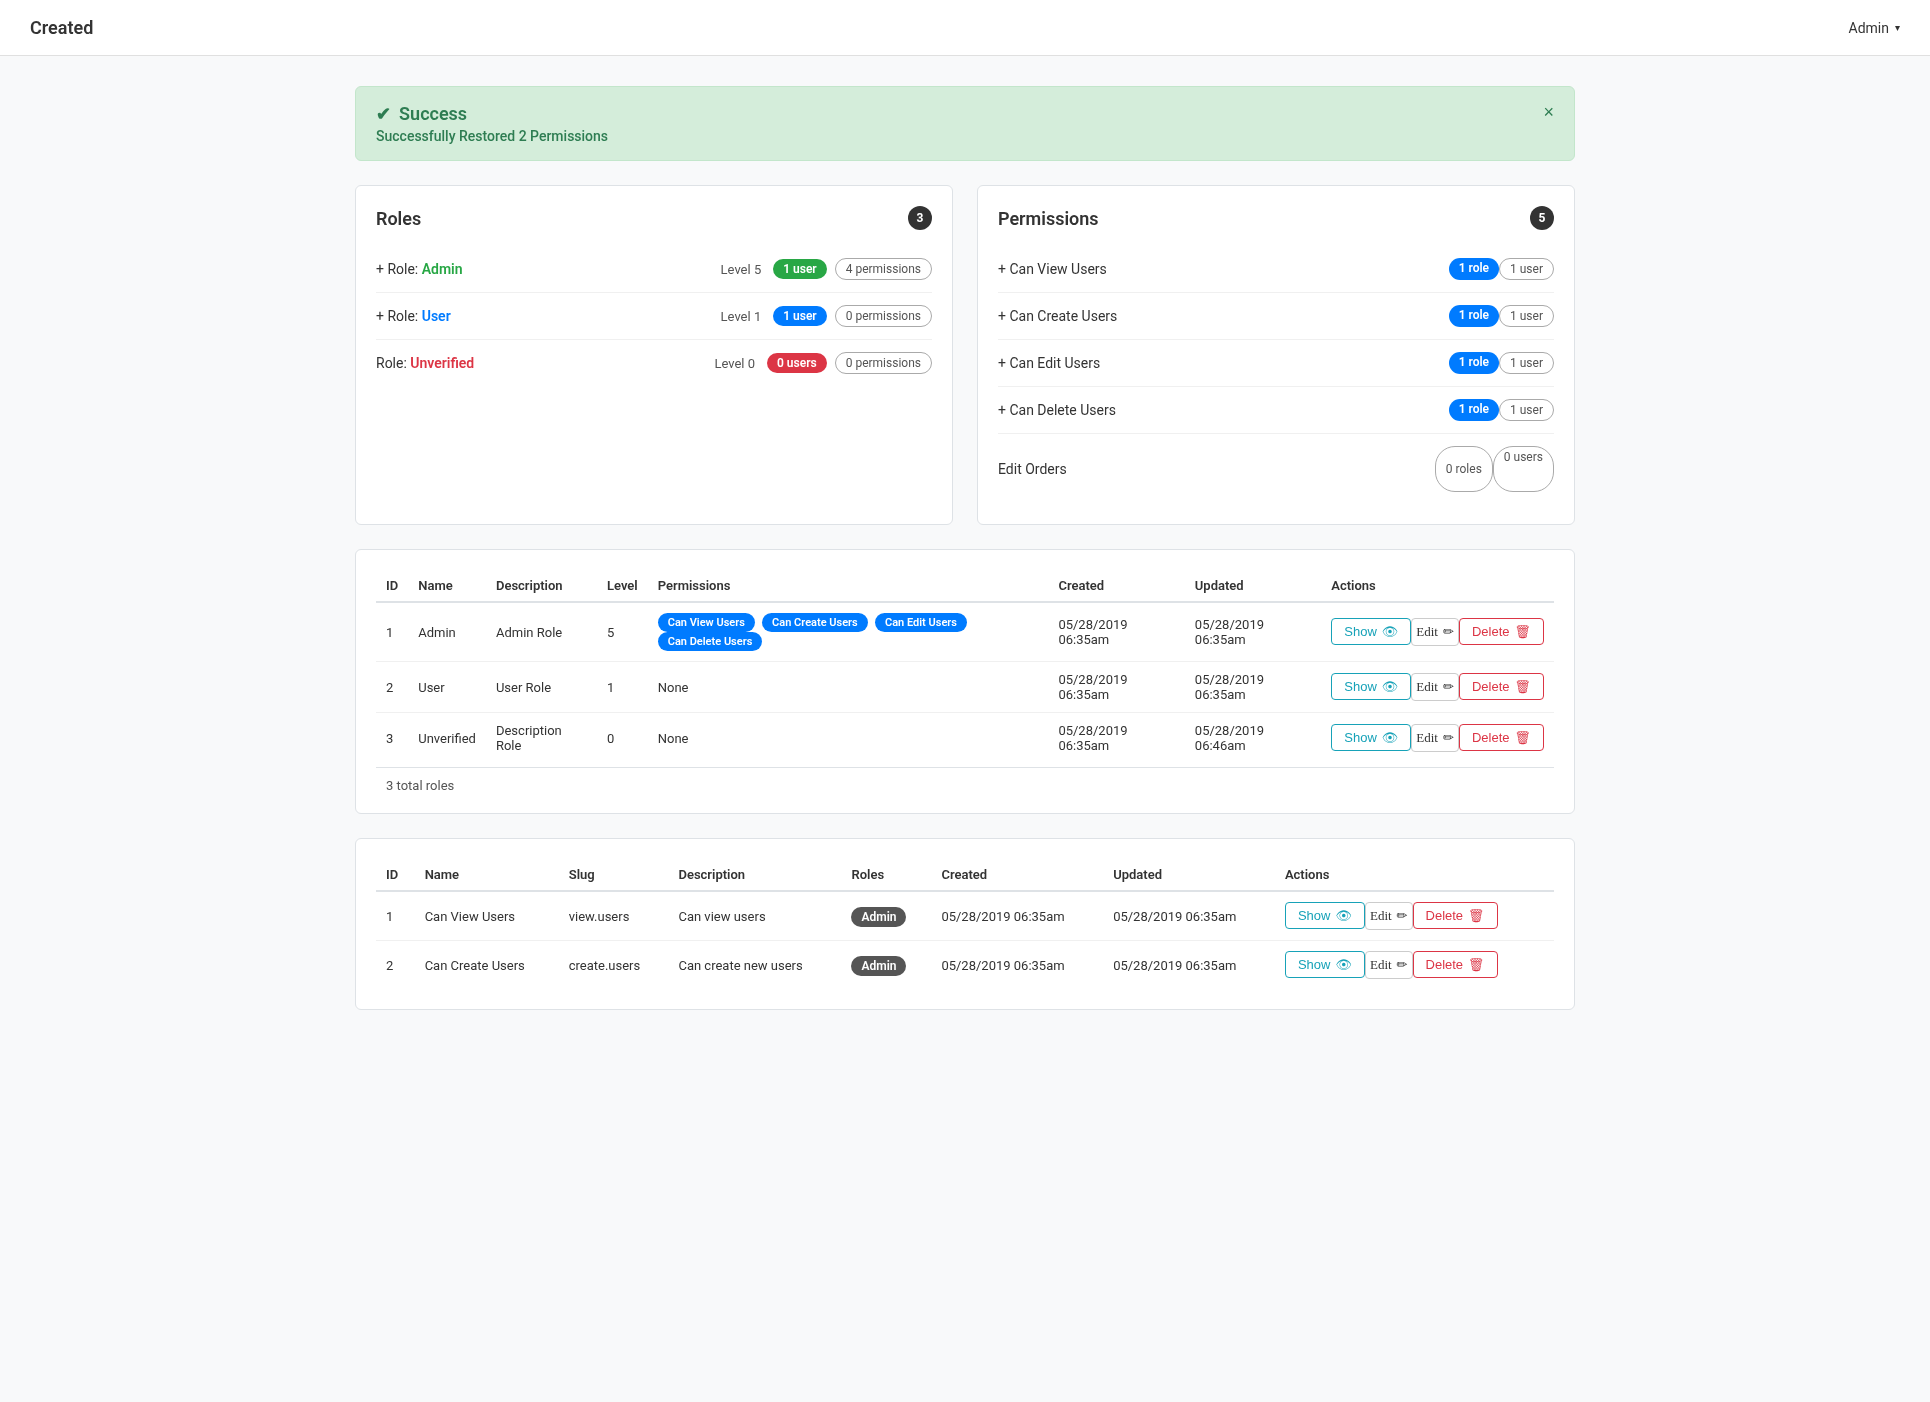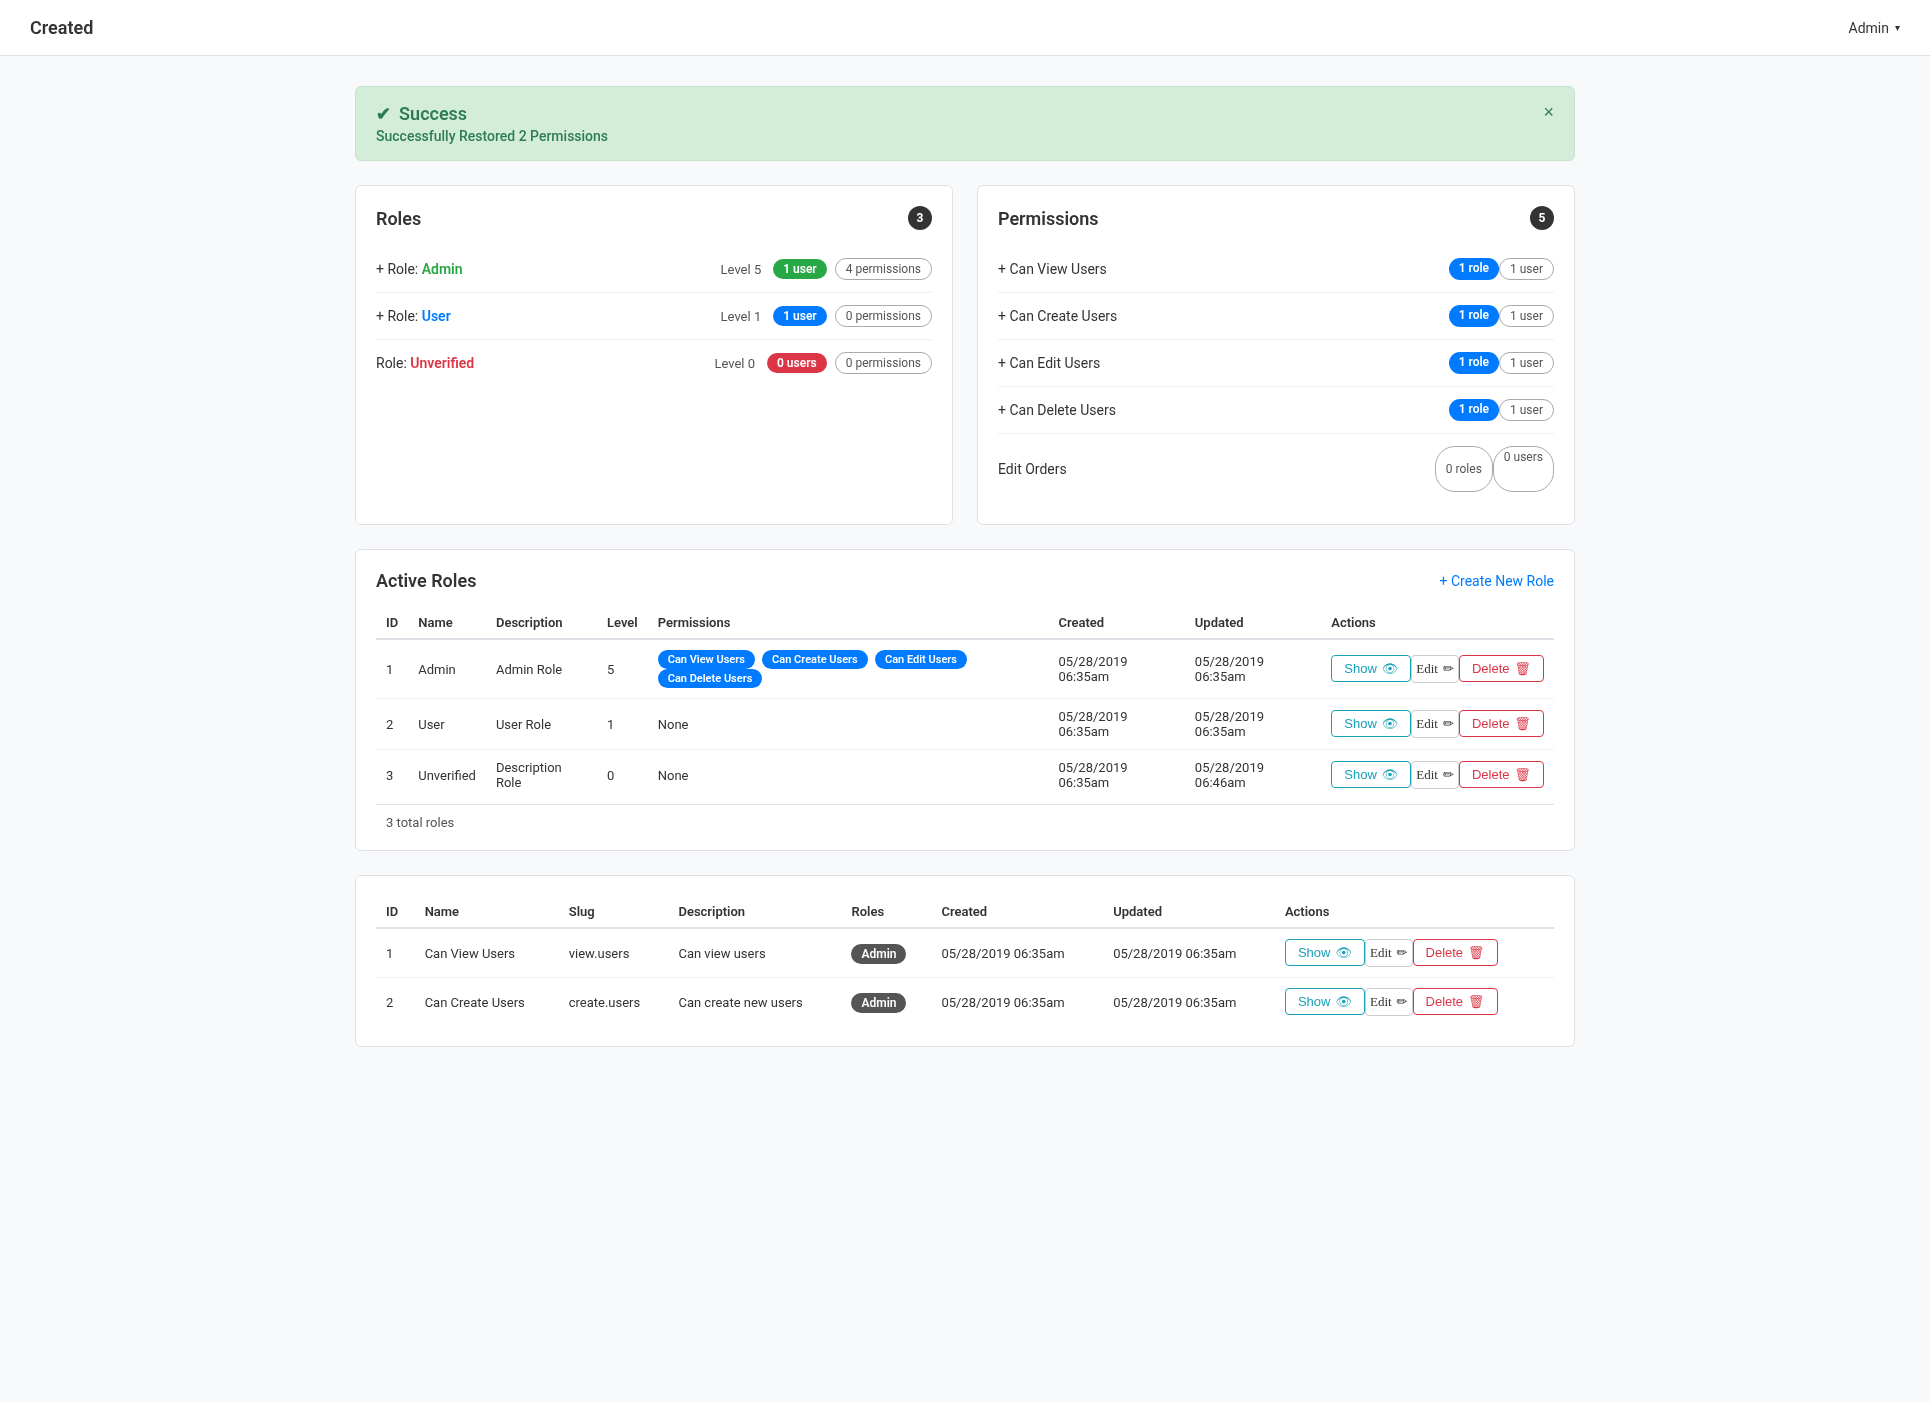--- a/index.html
+++ b/index.html
@@ -194,24 +194,20 @@
             <span class="badge-user-outline">0 users</span>
           </div>
         </div>
 
       </div>
     </div>
 
   </div>
 
   <div class="full-card">
-    <div class="full-card-header">
-      <span class="card-title">Active Roles</span>
-      <a class="create-link">+ Create New Role</a>
-    </div>
     <table>
       <thead>
         <tr>
           <th>ID</th>
           <th>Name</th>
           <th>Description</th>
           <th>Level</th>
           <th>Permissions</th>
           <th>Created</th>
           <th>Updated</th>

